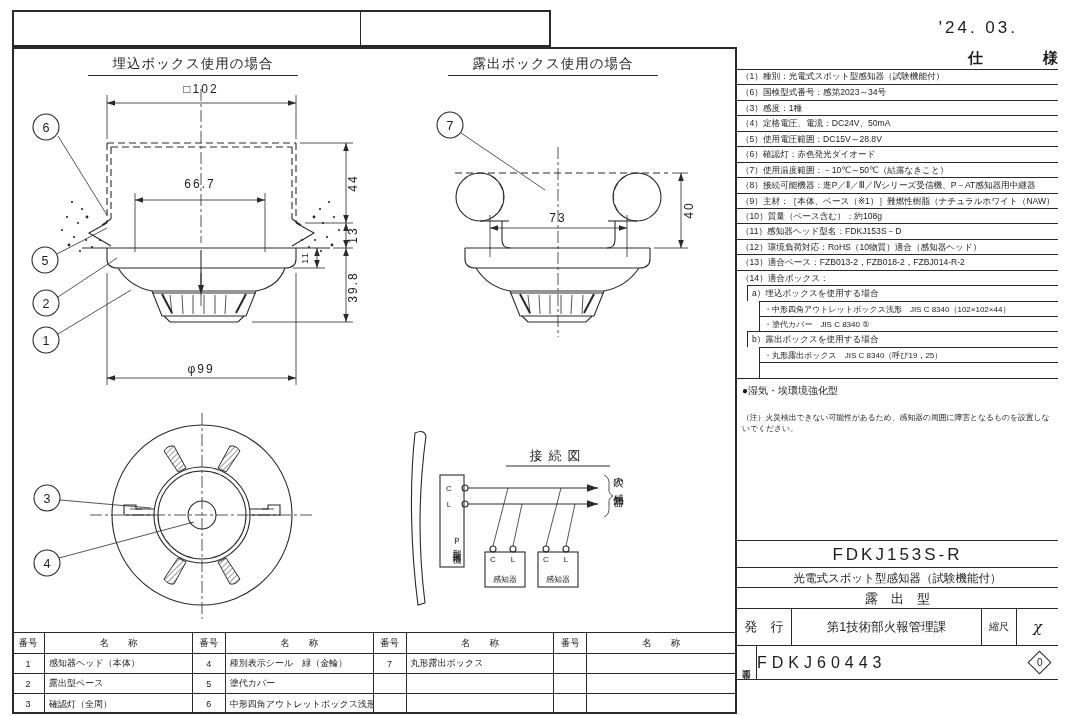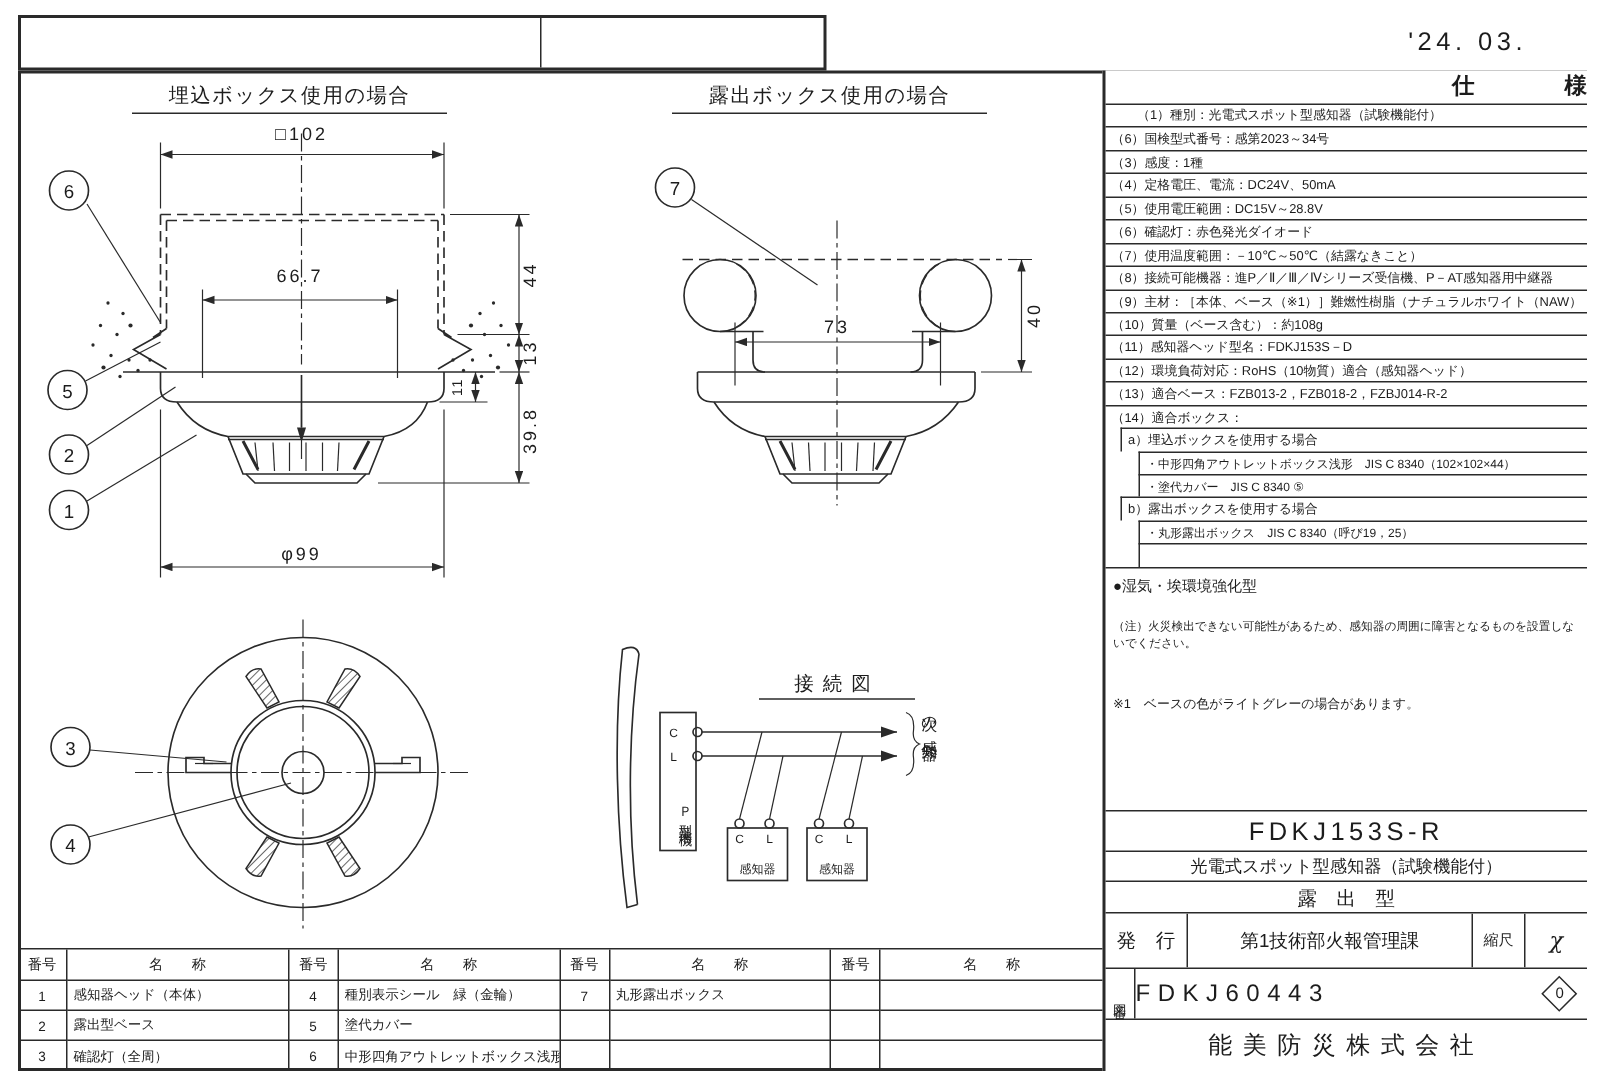--- a/index.html
+++ b/index.html
@@ -18,21 +18,21 @@
   .dwg-title{position:absolute;text-align:center;font-size:13.5px;border-bottom:1px solid #2a2a2a;
              padding-bottom:2px;letter-spacing:1px;}
   .vtext{position:absolute;writing-mode:vertical-rl;text-orientation:upright;letter-spacing:2px;}
   
   #specpanel{left:735px;top:47px;width:323px;height:667px;border-left:2px solid #2a2a2a;background:#fff;}
   #spec-header{position:absolute;left:0;top:0;width:100%;height:22px;border-bottom:1px solid #2a2a2a;
                text-align:right;font-size:15px;line-height:22px;font-weight:bold;}
   #specrows{position:absolute;left:0;top:22px;width:100%;}
   .spec-row{box-sizing:border-box;height:15.45px;line-height:15px;font-size:8.6px;
             padding-left:4px;border-top:1px solid #2a2a2a;white-space:nowrap;overflow:hidden;}
-  .spec-row.first{border-top:none;margin-left:17px;}
+  .spec-row.first{border-top:none;}
   .spec-row.ind1{margin-left:10px;border-left:1px solid #2a2a2a;}
   .spec-row.ind2{margin-left:22px;border-left:1px solid #2a2a2a;font-size:8px;}
   #notesbox{position:absolute;left:0;top:331px;width:100%;height:162px;border-top:1px solid #2a2a2a;
             padding:4px 5px;box-sizing:border-box;}
   #notes-title{font-size:10px;}
   #notes-bullet{font-size:10px;margin-top:1px;font-family:Liberation Mono, monospace;}
   #notes-caution{font-size:7.8px;margin-top:14px;}
   #notes-ref{font-size:8.6px;margin-top:30px;}
   
   #titleblock{position:absolute;left:0;top:493px;width:100%;height:174px;border-top:1.5px solid #2a2a2a;}
@@ -354,41 +354,39 @@
       <div class="spec-row ind2">・中形四角アウトレットボックス浅形　JIS C 8340（102×102×44）</div>
       <div class="spec-row ind2">・塗代カバー　JIS C 8340 ⑤</div>
       <div class="spec-row ind1">b）露出ボックスを使用する場合</div>
       <div class="spec-row ind2">・丸形露出ボックス　JIS C 8340（呼び19，25）</div>
       <div class="spec-row ind2"></div>
     </div>
 
     <div id="notesbox">
       <div id="notes-bullet">●湿気・埃環境強化型</div>
       <div id="notes-caution">（注）火災検出できない可能性があるため、感知器の周囲に障害となるものを設置しないでください。</div>
-      <div id="notes-ref">※1　ベースの色がライトグレーの場合があります。</div>
     </div>
 
     <div id="titleblock">
       <div class="tb-row" id="tb-model">FDKJ153S-R</div>
       <div class="tb-row" id="tb-product">光電式スポット型感知器（試験機能付）</div>
       <div class="tb-row" id="tb-type">露　出　型</div>
       <div class="tb-row" id="tb-issue">
         <div class="c1">発　行</div>
         <div class="c2">第1技術部火報管理課</div>
         <div class="c3">縮尺</div>
         <div class="c4">χ</div>
       </div>
       <div id="tb-zuban">
         <div class="zlabel">図番</div>
         <div class="znum">FDKJ60443</div>
         <div id="rev-diamond">
           <span>0</span>
         </div>
       </div>
-      <div class="tb-row" id="tb-company">能美防災株式会社</div>
     </div>
   </div>
 
   <div class="abs" id="partstable">
 
     <div class="hd">番号</div>
     <div class="hd">名　　称</div>
     <div class="hd">番号</div>
     <div class="hd">名　　称</div>
     <div class="hd">番号</div>

